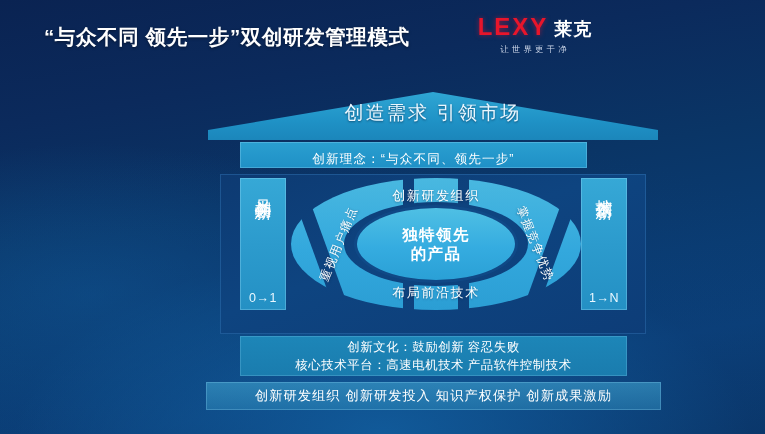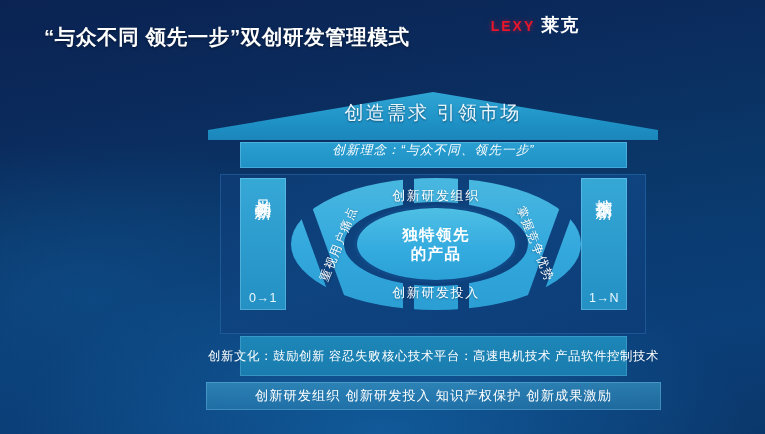--- a/index.html
+++ b/index.html
@@ -19,21 +19,21 @@
   }
   #page-title{
     position:absolute; left:44px; top:23px;
     font-size:20.5px; font-weight:bold; color:#ffffff;
     letter-spacing:0.6px; white-space:nowrap;
     text-shadow:0 1px 3px rgba(0,0,0,0.45);
   }
   #logo{ position:absolute; right:14px; top:13px; width:150px; text-align:center; }
   #logo-row{ display:flex; align-items:baseline; justify-content:center; gap:6px; }
   #logo-lexy{
-    font-size:14px; font-weight:bold; color:#e8152b; letter-spacing:2px;
+    font-size:24px; font-weight:bold; color:#e8152b; letter-spacing:2px;
     font-family:"Liberation Sans", sans-serif;
     text-shadow:0 0 5px rgba(232,21,43,0.55);
   }
   #logo-cn{
     font-size:18px; font-weight:bold; color:#ffffff; letter-spacing:1px;
   }
   #logo-tag{
     margin-top:3px; font-size:8.4px; color:#cfd9ea; letter-spacing:3.2px;
   }
 
@@ -44,25 +44,24 @@
     position:absolute; left:160px; top:0; width:450px; height:48px;
   }
   #roof svg{ display:block; }
   #roof-label{
     position:absolute; left:0; top:8px; width:450px; text-align:center;
     font-size:19px; color:#eaf7ff; font-weight:500; letter-spacing:2.2px;
     text-shadow:0 1px 2px rgba(0,20,45,0.5);
   }
 
   #concept-bar{
-    position:absolute; left:192px; top:50px; width:387px; height:26px;
+    position:absolute; left:192px; top:50px; width:347px; height:26px;
     background:linear-gradient(180deg,#2a9fd0 0%,#1f90c6 100%);
-    display:flex; align-items:flex-start; justify-content:center;
+    display:flex; align-items:flex-end; justify-content:center;
     box-shadow:inset 0 0 0 1px rgba(140,215,245,0.35);
-    font-style:italic;
   }
   #concept-bar span{
     font-size:12.6px; color:#ffffff; letter-spacing:1.1px; white-space:nowrap;
   }
 
   #body-panel{
     position:absolute; left:172px; top:82px; width:426px; height:160px;
     background:linear-gradient(160deg, #0d3a72 0%, #0e4480 45%, #0d3d78 100%);
     box-shadow:inset 0 0 0 1px rgba(60,135,200,0.35);
   }
@@ -113,22 +112,22 @@
   }
   #core-label{
     font-size:15.5px; line-height:1.25; color:#ffffff; font-weight:bold;
     text-align:center; letter-spacing:1.4px;
   }
 
   #culture-block{
     position:absolute; left:192px; top:244px; width:387px; height:40px;
     background:linear-gradient(180deg,#1d86b8 0%,#1a7cae 100%);
     box-shadow:inset 0 0 0 1px rgba(120,200,235,0.3);
-    display:flex; flex-direction:row; align-items:center;
-    justify-content:center; gap:1px;
+    display:flex; flex-direction:column; align-items:center;
+    justify-content:center; gap:1px;font-family:Liberation Serif, serif;
   }
   #culture-block div{
     font-size:12.4px; color:#ffffff; letter-spacing:0.6px; white-space:nowrap;
   }
 
   #base-bar{
     position:absolute; left:158px; top:290px; width:455px; height:28px;
     background:linear-gradient(180deg,rgba(62,160,205,0.62) 0%,rgba(44,135,185,0.55) 100%);
     box-shadow:inset 0 0 0 1px rgba(130,205,240,0.32);
     display:flex; align-items:center; justify-content:center;
@@ -141,20 +140,21 @@
 <body>
 
 <div id="header">
   <div id="page-title">“与众不同 领先一步”双创研发管理模式</div>
 
   <div id="logo">
     <div id="logo-row">
       <span id="logo-lexy">LEXY</span>
       <span id="logo-cn">莱克</span>
     </div>
+    <div id="logo-tag">让世界更干净</div>
   </div>
 </div>
 
 <div id="house">
 
   <div id="roof">
     <svg width="450" height="48" viewBox="0 0 450 48">
       <defs>
         <linearGradient id="roofGrad" x1="0" y1="0" x2="0" y2="1">
           <stop offset="0%" stop-color="#2fa6d4"></stop>
@@ -202,21 +202,21 @@
           <rect x="112" y="102" width="11" height="30" fill="black"></rect>
           <rect x="167" y="102" width="11" height="30" fill="black"></rect>
         </mask>
       </defs>
       <g mask="url(#ringMask)">
         <rect x="0" y="0" width="290" height="132" fill="url(#ringGrad)"></rect>
       </g>
     </svg>
 
     <div id="arc-top" class="arc-text">创新研发组织</div>
-    <div id="arc-bottom" class="arc-text">创新研发投入</div>
+    <div id="arc-bottom" class="arc-text">布局前沿技术</div>
     <div id="arc-left" class="arc-text">重视用户痛点</div>
     <div id="arc-right" class="arc-text">掌握竞争优势</div>
 
     <div id="core">
       <div id="core-label">
         <span>独特领先</span><br>
         <span>的产品</span>
       </div>
     </div>
   </div>

